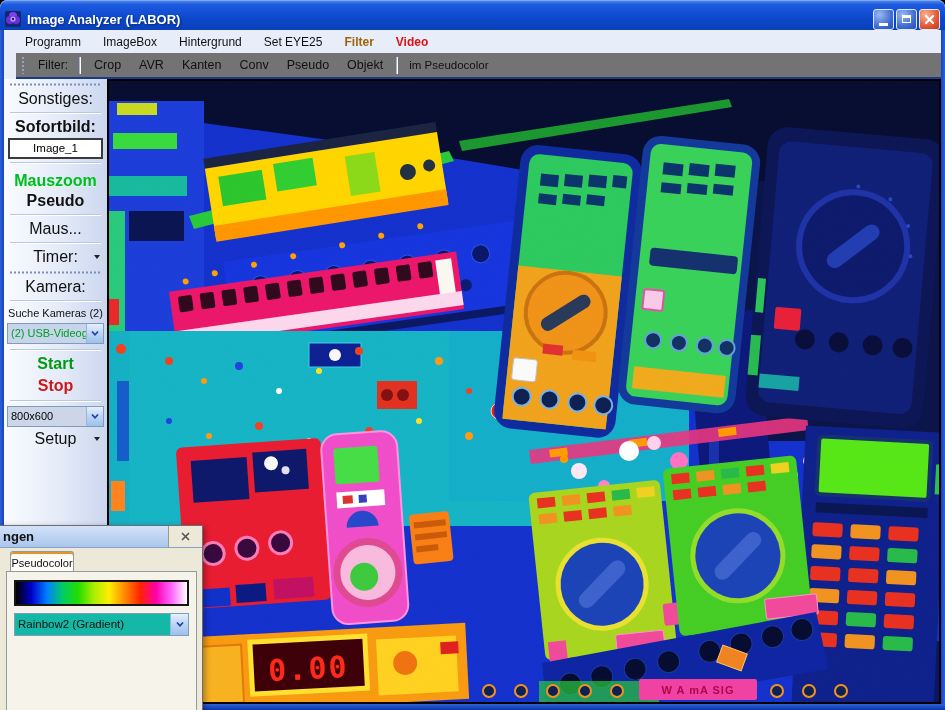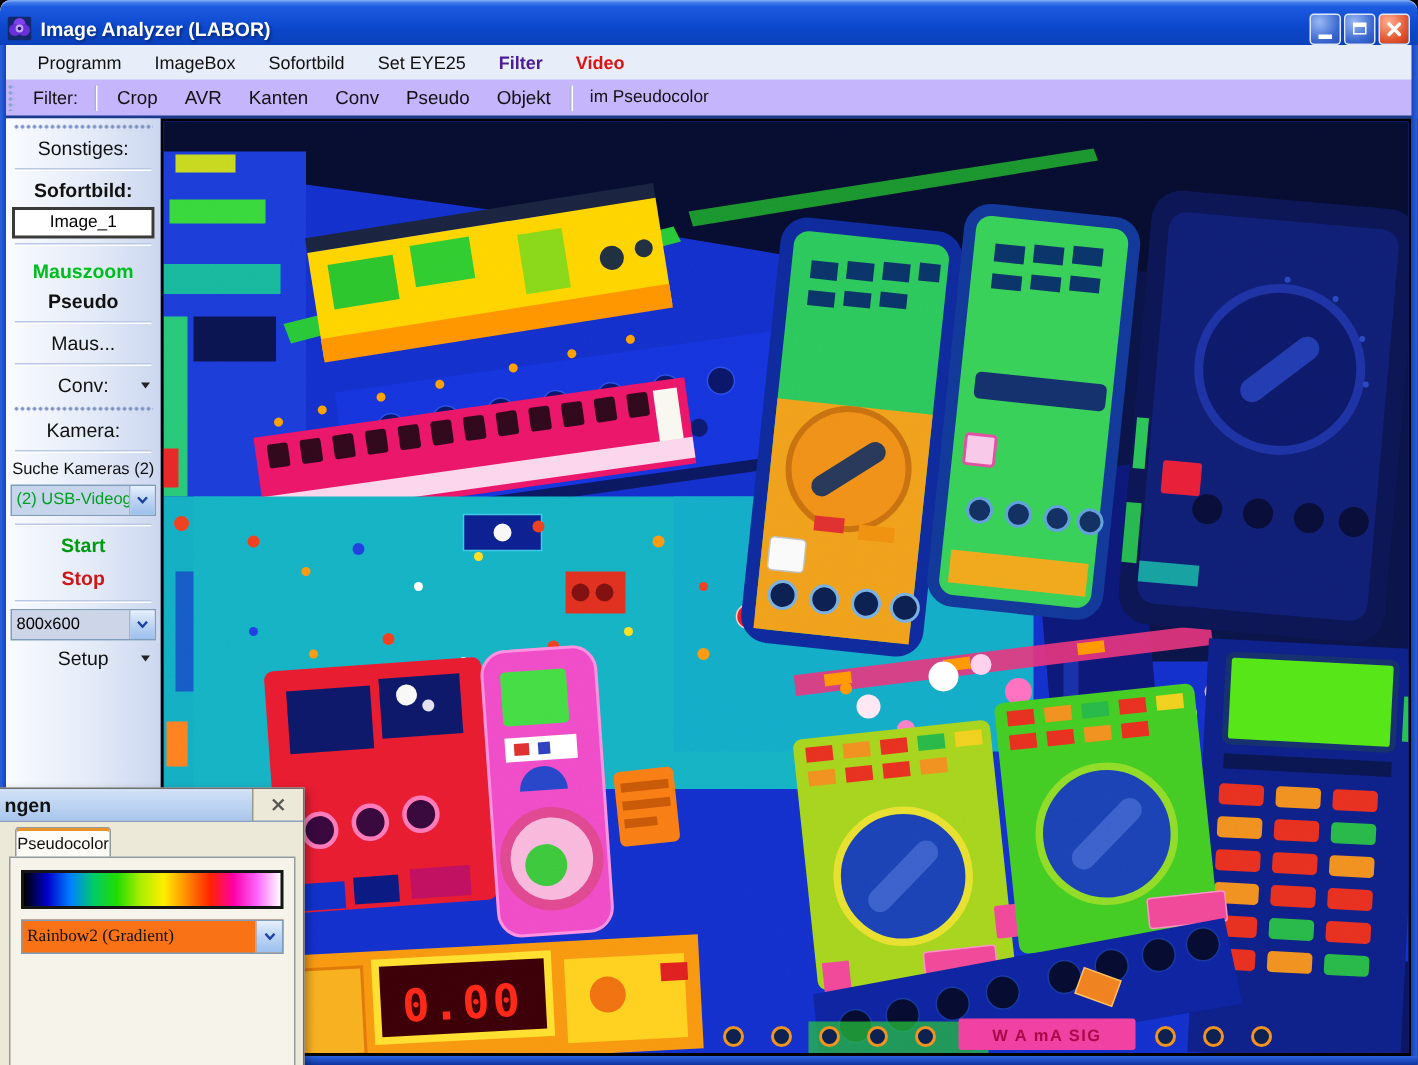--- a/index.html
+++ b/index.html
@@ -15,40 +15,40 @@
   .winbtns{display:flex;gap:2px;}
   .wbtn{width:21px;height:21px;border-radius:3px;border:1px solid #dfe9fb;display:flex;align-items:center;justify-content:center;box-sizing:border-box;}
   .wbtn.min,.wbtn.max{background:radial-gradient(circle at 30% 25%,#9ab8f4,#3a68d0 65%,#2850b8);}
   .wbtn.close{background:radial-gradient(circle at 30% 25%,#ffb090,#e0522c 65%,#c03818);}
   .glyph-min{width:9px;height:3px;background:#fff;margin-top:10px;}
   .glyph-max{width:9px;height:8px;border:1px solid #fff;border-top:3px solid #fff;box-sizing:border-box;}
 
   
   .menubar{position:absolute;left:0;top:30px;right:0;height:23px;background:#e7eefa;display:flex;align-items:center;padding-left:14px;font-size:12px;color:#111;}
   .menu-item{padding:0 11px;cursor:default;}
-  .c-green{color:#4c1d95;font-weight:bold;}
+  .c-green{color:#a16207;font-weight:bold;}
   .c-red{color:#e01010;font-weight:bold;}
-  .toolbar{position:absolute;left:0;top:53px;right:0;height:24px;background:#c4b5fd;display:flex;align-items:center;border-bottom:2px solid #1a3a8c;}
+  .toolbar{position:absolute;left:16px;top:53px;right:0;height:24px;background:#737373;display:flex;align-items:center;border-bottom:2px solid #1a3a8c;}
   .vgrip{width:5px;height:18px;margin:0 5px 0 5px;background-image:radial-gradient(circle,#8ea2cc 1px,transparent 1.4px);background-size:4px 4px;}
   .tb-label{font-size:12px;padding:0 7px;color:#111;}
   .tb-sep{width:1px;height:17px;background:#a8b4d2;border-right:1px solid #fff;margin:0 4px;}
   .tb-item{font-weight:normal;font-size:12.5px;padding:0 9px;color:#111;}
   .tb-suffix{font-size:11.5px;padding:0 7px;color:#111;}
 
   
   .b-left,.b-right{position:absolute;top:30px;bottom:0;width:4px;z-index:30;background:linear-gradient(90deg,#2c62e0,#1644b8);}
   .b-left{left:0;} .b-right{right:0;background:linear-gradient(90deg,#1644b8,#2c62e0);}
   .b-bottom{position:absolute;left:0;right:0;bottom:0;height:6px;z-index:30;background:linear-gradient(180deg,#2c62e0,#0e34a0);}
 
   
   .sidebar{position:absolute;left:4px;top:79px;width:103px;bottom:6px;z-index:10;
     background:linear-gradient(90deg,#f9fbff 0%,#e4ebf8 55%,#ccd7ef 100%);}
   .grip{height:5px;margin:3px 5px 2px;background-image:radial-gradient(circle,#7a8fc0 1px,transparent 1.3px);background-size:4px 4px;background-position:left center;}
   .sep{height:1px;background:#b9c6e4;border-bottom:1px solid #fff;margin:3px 6px;}
-  .sb{text-align:center;font-size:13px;color:#111;position:relative;}
+  .sb{text-align:center;font-size:16px;color:#111;position:relative;}
   .sb-btn{height:20px;line-height:20px;cursor:default;}
   .bold{font-weight:bold;}
   .imgbox{margin:1px 4px 3px;height:17px;line-height:17px;background:#fff;border:2px solid #3a3a3a;font-size:11.5px;text-align:center;}
   .arrow-down{position:absolute;right:7px;top:8px;width:0;height:0;border-left:3.5px solid transparent;border-right:3.5px solid transparent;border-top:4px solid #222;}
   .combo{display:flex;margin:2px 3px;height:19px;border:1px solid #7f9db9;background:#fff;box-sizing:content-box;}
   .combo-val{flex:1;font-size:11px;line-height:19px;padding-left:3px;text-align:left;white-space:nowrap;overflow:hidden;}
   .combo-btn{width:16px;background:linear-gradient(180deg,#e6f0fc,#bcd4f4 50%,#9cc0ee);border-left:1px solid #9ab4dc;display:flex;align-items:center;justify-content:center;}
   .camera-combo .combo-val{color:#00a020;background:#c6d4ec;}
   .res-combo .combo-val{background:#ccd6e8;}
   .sb-green{color:#009a10;}
@@ -62,21 +62,21 @@
   
   .dialog{position:absolute;left:-121px;top:525px;width:324px;height:200px;z-index:60;
     border:1px solid #6e6e6e;background:#ece9d8;box-shadow:2px 2px 6px rgba(0,0,30,.35);box-sizing:border-box;}
   .dlg-title{height:22px;display:flex;}
   .dlg-title-blue{flex:1;background:linear-gradient(180deg,#d2e2f8,#aac6ec);border-bottom:1px solid #8aa0c8;font-weight:bold;font-size:13px;line-height:22px;padding-left:123px;color:#111;}
   .dlg-x{width:33px;background:#ece9d8;border-left:1px solid #9a9a8a;border-bottom:1px solid #8aa0c8;display:flex;align-items:center;justify-content:center;}
   .tab{position:absolute;left:130px;top:25px;width:64px;height:21px;background:#fdfcf6;border:1px solid #919b9c;border-bottom:none;border-radius:3px 3px 0 0;box-shadow:inset 0 2px 0 #e8922c;font-size:11px;text-align:center;line-height:23px;color:#111;box-sizing:border-box;}
   .panel{position:absolute;left:126px;top:45px;right:5px;height:170px;background:#f6f4ea;border:1px solid #919b9c;}
   .gbar{margin:8px 7px 0;height:22px;border:2px solid #151515;
     background:linear-gradient(90deg,#000000,#0000cc,#0080ff,#00cc66,#22dd00,#aaee00,#ffee00,#ff8800,#ff2200,#ff00aa,#ff66ff,#ffffff);}
-  .dlg-combo{display:flex;margin:7px 7px 0;height:21px;border:1px solid #7f9db9;background:#f97316;font-family:Liberation Serif, serif;}
+  .dlg-combo{display:flex;margin:7px 7px 0;height:21px;border:1px solid #7f9db9;background:#14b8a6;}
   .dlg-combo .combo-val{font-size:11.5px;line-height:21px;color:#111;}
   .dlg-combo .combo-btn{width:17px;}
 </style>
 </head>
 <body>
 
 <div id="win">
 
   <div class="titlebar">
     <svg width="16" height="16">
@@ -99,21 +99,21 @@
         <svg width="11" height="11">
             <path d="M2 2 L9 9 M9 2 L2 9" stroke="#fff" stroke-width="2.2" stroke-linecap="round"></path>
           </svg>
       </div>
     </div>
   </div>
 
   <div class="menubar">
     <span class="menu-item">Programm</span>
     <span class="menu-item">ImageBox</span>
-    <span class="menu-item">Sofortbild</span>
+    <span class="menu-item">Hintergrund</span>
     <span class="menu-item">Set EYE25</span>
     <span class="menu-item c-green">Filter</span>
     <span class="menu-item c-red">Video</span>
   </div>
 
   <div class="toolbar">
     <div class="vgrip"></div>
     <span class="tb-label">Filter:</span>
     <div class="tb-sep"></div>
     <span class="tb-item">Crop</span>
@@ -132,21 +132,21 @@
     <div class="sep"></div>
     <div class="sb sb-btn bold">Sofortbild:</div>
     <div class="imgbox">Image_1</div>
     <div class="sep"></div>
     <div class="sb sb-btn bold mauszoom" style="margin-top:7px;">Mauszoom</div>
     <div class="sb sb-btn bold">Pseudo</div>
     <div class="sep"></div>
     <div class="sb sb-btn">Maus...</div>
     <div class="sep"></div>
     <div class="sb sb-btn">
-      <span>Conv:</span>
+      <span>Timer:</span>
       <span class="arrow-down"></span>
     </div>
     <div class="grip"></div>
     <div class="sb sb-btn">Kamera:</div>
     <div class="sep"></div>
     <div class="sb" style="height:16px;line-height:16px;font-size:11px;">Suche Kameras (2)</div>
     <div class="combo camera-combo">
       <span class="combo-val">(2) USB-Videoge</span>
       <span class="combo-btn">
         <svg width="8" height="5">

